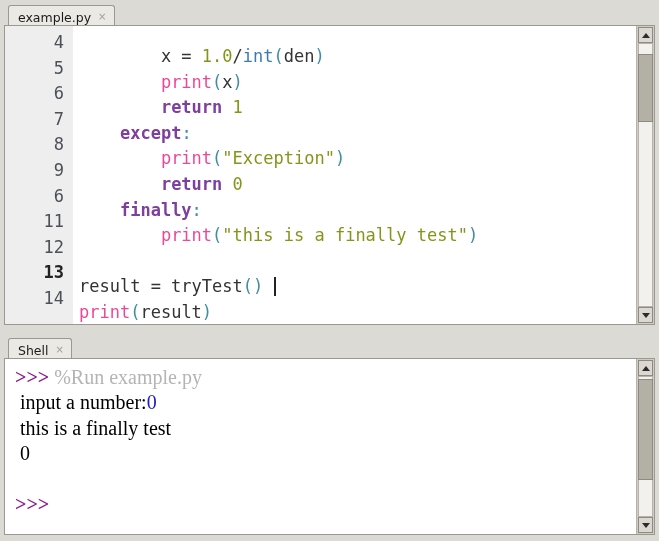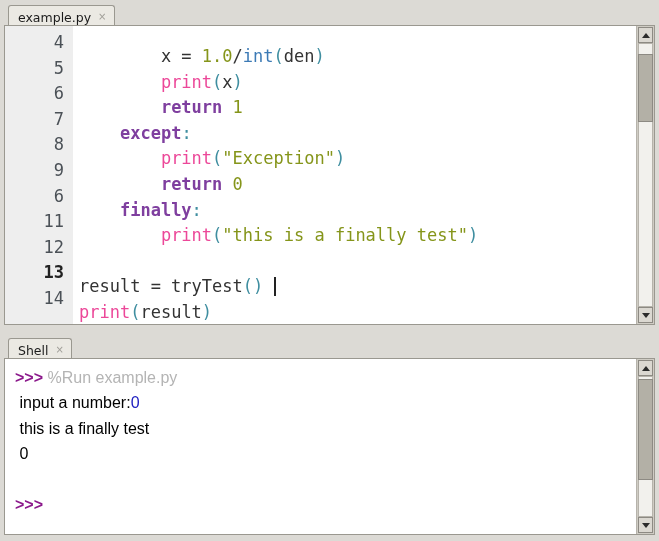--- a/index.html
+++ b/index.html
@@ -131,22 +131,22 @@
     position: absolute;
     left: 0; top: 0; right: 18px; bottom: 0;
     background: #ffffff;
     padding: 6px 0 0 10px;
     box-sizing: border-box;
     overflow: hidden;
   }
   .shell-line {
     height: 25.4px;
     line-height: 25.4px;
-    font-family: Liberation Sans, sans-serif;
-    font-size: 16px;
+    font-family: Liberation Serif, serif;
+    font-size: 20px;
     white-space: pre;
     color: #000000;
   }
   .sh-prompt { color: #8c1a8c; font-weight: bold; }
   .sh-cmd    { color: #b4b4b4; }
   .sh-in     { color: #2020c0; }
   .sh-out    { color: #000000; }
 
   
   .vscroll {

